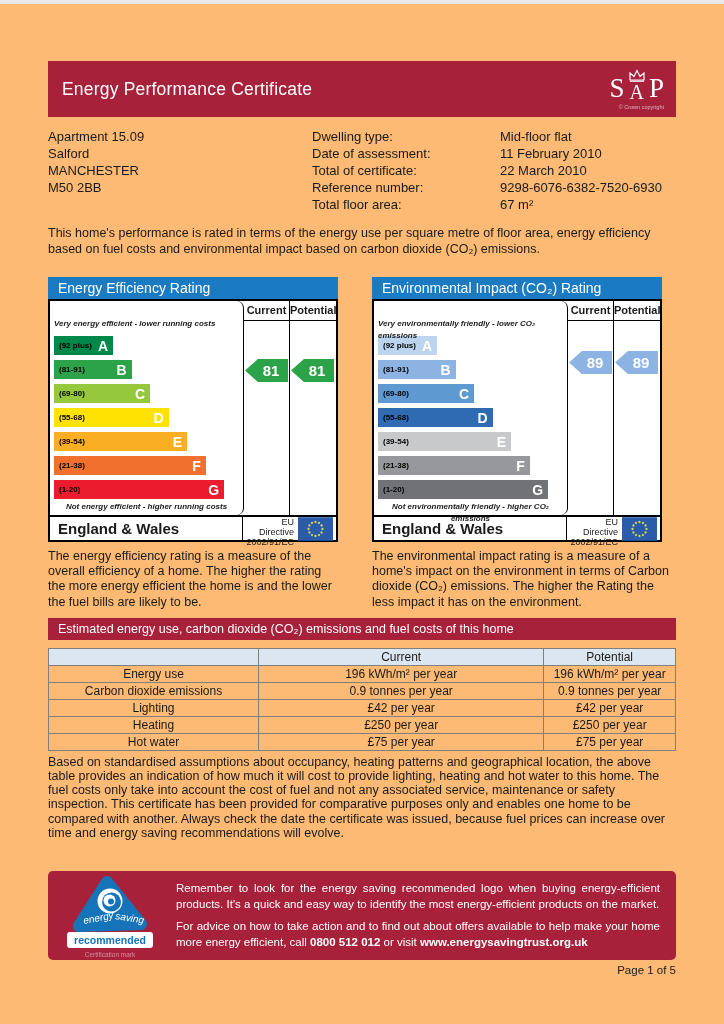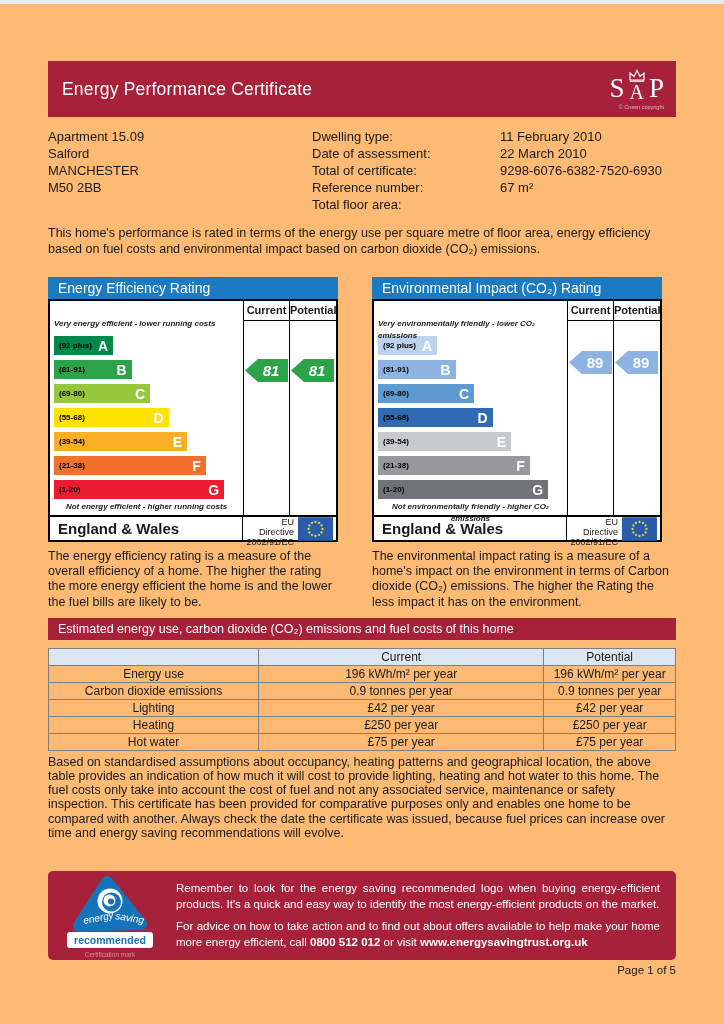--- a/index.html
+++ b/index.html
@@ -28,36 +28,36 @@
   .det-values { flex:1; }
 
   .intro { margin-top:13px; font-size:12.5px; line-height:15.5px; }
 
   
   .chart-heads, .charts-row, .chart-descs { display:grid; grid-template-columns:290px 290px; column-gap:34px; }
   .chart-heads { margin-top:20px; }
   .chart-head { height:22px; background:#1a7ac2; color:#fff; font-size:14px; line-height:22px; padding-left:10px; }
   .rating-chart { width:290px; height:243px; border:2px solid #000; display:grid;
     grid-template-columns:194px 46px 46px; grid-template-rows:20px 194px 25px; background:#fff; }
-  .bars-cell { grid-column:1; grid-row:1/3; border-right:1px solid #000; padding:17px 4px 0 4px; }
+  .bars-cell { grid-column:1; grid-row:1/3; border-right:1px solid #000; padding:17px 4px 0 4px;border-radius:7px; }
   .cp-head { font-size:11px; font-weight:bold; text-align:center; line-height:19px; border-bottom:1px solid #000; }
   .cur-head { grid-column:2; grid-row:1; border-right:1px solid #000; }
   .pot-head { grid-column:3; grid-row:1; }
   .cur-body { grid-column:2; grid-row:2; border-right:1px solid #000; position:relative; }
   .pot-body { grid-column:3; grid-row:2; position:relative; }
   .chart-note { font-size:8px; font-weight:bold; font-style:italic; height:13px; line-height:12px; }
   .note-bottom { margin-top:2px;text-align:center; }
   .band { height:19px; margin-top:5px; display:flex; align-items:center; justify-content:space-between; }
   .band:first-of-type { margin-top:2px; }
   .band-range { font-size:8px; font-weight:bold; color:#000; padding-left:5px; white-space:nowrap; }
   .band-letter { font-size:14px; font-weight:bold; color:#fff; padding-right:5px; }
   .arrow { position:absolute; left:1px; width:43px; height:23px; color:#fff; font-weight:bold; font-size:15px;
     display:flex; align-items:center; justify-content:center; padding-left:9px;
     clip-path:polygon(30% 0%,100% 0%,100% 100%,30% 100%,0% 50%); }
-  .eer-arrow { top:38px;font-style:italic; }
+  .eer-arrow { top:38px; }
   .eir-arrow { top:30px; }
   .chart-footer { grid-column:1/4; grid-row:3; border-top:2px solid #000; display:flex; align-items:center; }
   .region { width:194px; font-size:15px; font-weight:bold; padding-left:8px; align-self:center; }
   .footer-right { flex:1; display:flex; align-items:flex-start; justify-content:flex-end; border-left:1px solid #000; height:100%; padding:0 3px 0 2px; }
   .directive { font-size:9px; line-height:10px; text-align:right; margin-right:4px; }
   .chart-descs { margin-top:7px; font-size:12.5px; line-height:15.2px; }
   .chart-descs .desc-right { width:304px; }
 
   
   .section-banner { margin-top:8px; height:22px; font-size:12.5px; line-height:22px; padding-left:10px; }
@@ -111,20 +111,21 @@
         <div>M50 2BB</div>
       </div>
       <div class="det-labels">
         <div>Dwelling type:</div>
         <div>Date of assessment:</div>
         <div>Total of certificate:</div>
         <div>Reference number:</div>
         <div>Total floor area:</div>
       </div>
       <div class="det-values">
+        <div>Mid-floor flat</div>
         <div>11 February 2010</div>
         <div>22 March 2010</div>
         <div>9298-6076-6382-7520-6930</div>
         <div>67 m²</div>
       </div>
     </div>
 
     <p class="intro">This home's performance is rated in terms of the energy use per square metre of floor area, energy efficiency based on fuel costs and environmental impact based on carbon dioxide (CO₂) emissions.</p>
 
     <div class="chart-heads">

